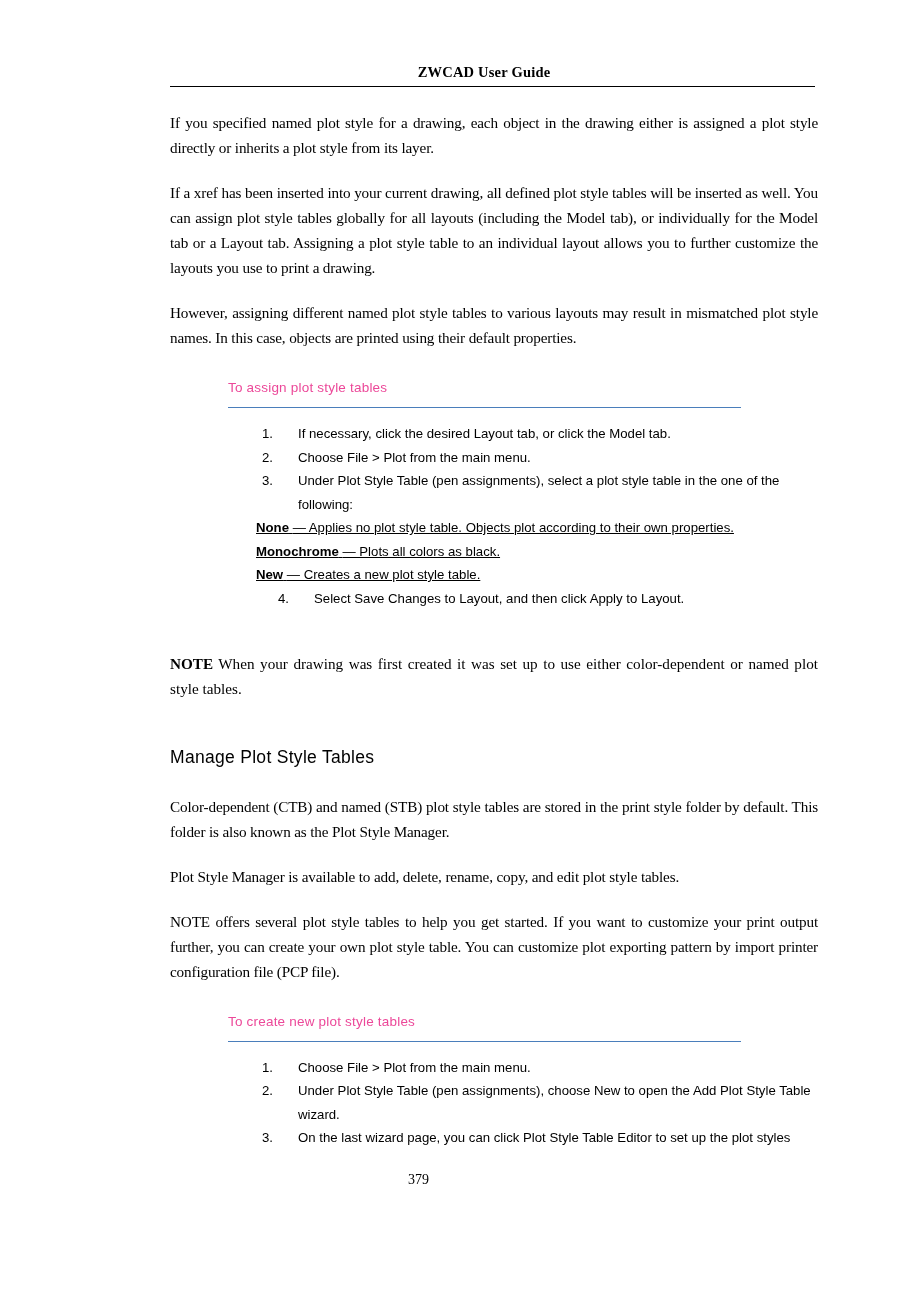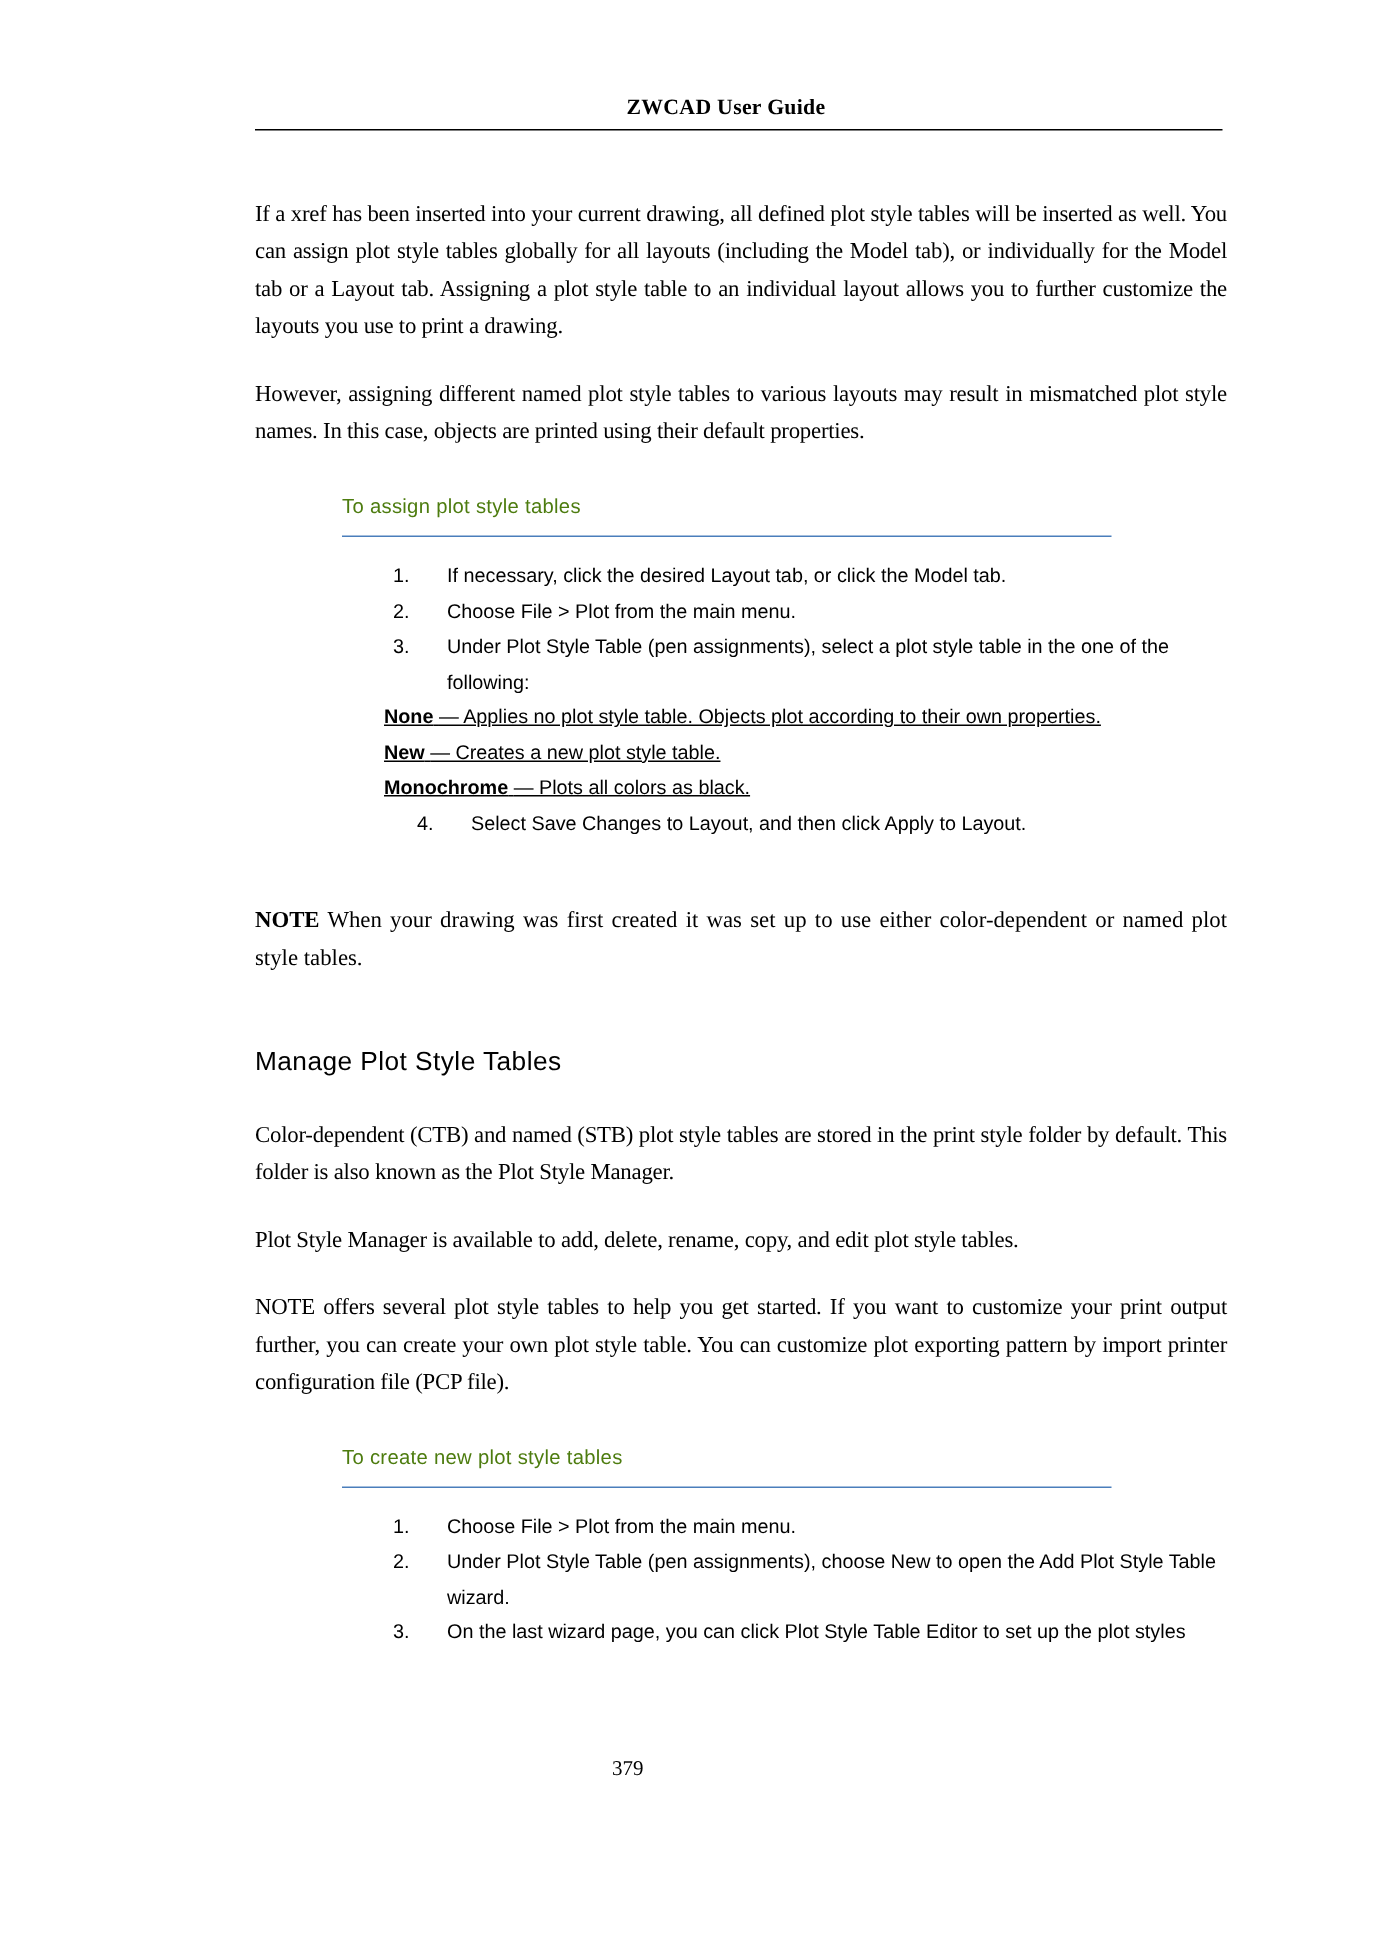--- a/index.html
+++ b/index.html
@@ -53,21 +53,21 @@
     font-size: 15.2px;
     line-height: 25px;
     text-align: justify;
     letter-spacing: -0.15px;
   }
   .gap-20 { height: 20px; }
   .gap-26 { height: 26px; }
   .gap-30 { height: 30px; }
 
   .sect-head {
-    color: #4d7c0f;
+    color: #ec4899;
     font-family: "Liberation Sans", sans-serif;
     font-size: 13.5px;
     margin-left: 58px;
     letter-spacing: 0.2px;
   }
   .sect-rule {
     margin-left: 58px;
     width: 513px;
     height: 1.3px;
     background: #4a7ebb;
@@ -129,20 +129,21 @@
 </head>
 <body>
 
 <div class="page">
 
   <div class="header-title">ZWCAD User Guide</div>
   <div class="header-rule"></div>
 
   <div class="content">
 
+    <p class="body">If you specified named plot style for a drawing, each object in the drawing either is assigned a plot style directly or inherits a plot style from its layer.</p>
     <div class="gap-20"></div>
 
     <p class="body">If a xref has been inserted into your current drawing, all defined plot style tables will be inserted as well. You can assign plot style tables globally for all layouts (including the Model tab), or individually for the Model tab or a Layout tab. Assigning a plot style table to an individual layout allows you to further customize the layouts you use to print a drawing.</p>
     <div class="gap-20"></div>
 
     <p class="body">However, assigning different named plot style tables to various layouts may result in mismatched plot style names. In this case, objects are printed using their default properties.</p>
 
     <div class="gap-30"></div>
 
     <div class="sect-head">To assign plot style tables</div>
@@ -161,26 +162,26 @@
         <span class="num">3.</span>
         <span>Under Plot Style Table (pen assignments), select a plot style table in the one of the following:</span>
       </li>
     </ol>
 
     <div class="sub-line">
       <b>None</b>
       <span>— Applies no plot style table. Objects plot according to their own properties.</span>
     </div>
     <div class="sub-line">
+      <b>Monochrome</b>
+      <span>— Plots all colors as black.</span>
+    </div>
+    <div class="sub-line">
       <b>New</b>
       <span>— Creates a new plot style table.</span>
-    </div>
-    <div class="sub-line">
-      <b>Monochrome</b>
-      <span>— Plots all colors as black.</span>
     </div>
 
     <ol class="steps" style="margin-top:0;">
       <li>
         <span class="num" style="left:108px;">4.</span>
         <span style="margin-left:16px;">Select Save Changes to Layout, and then click Apply to Layout.</span>
       </li>
     </ol>
 
     <div class="gap-26"></div>

